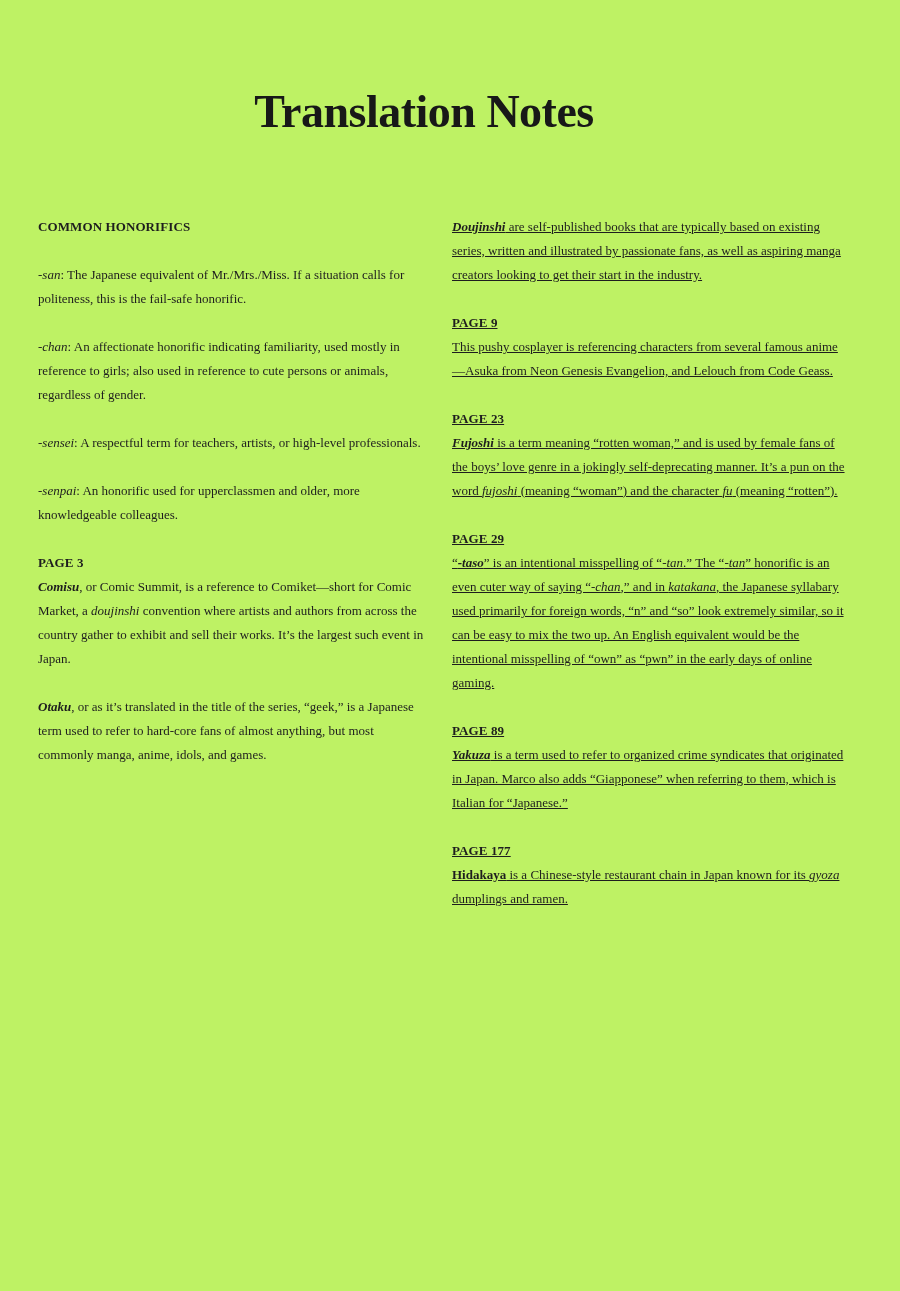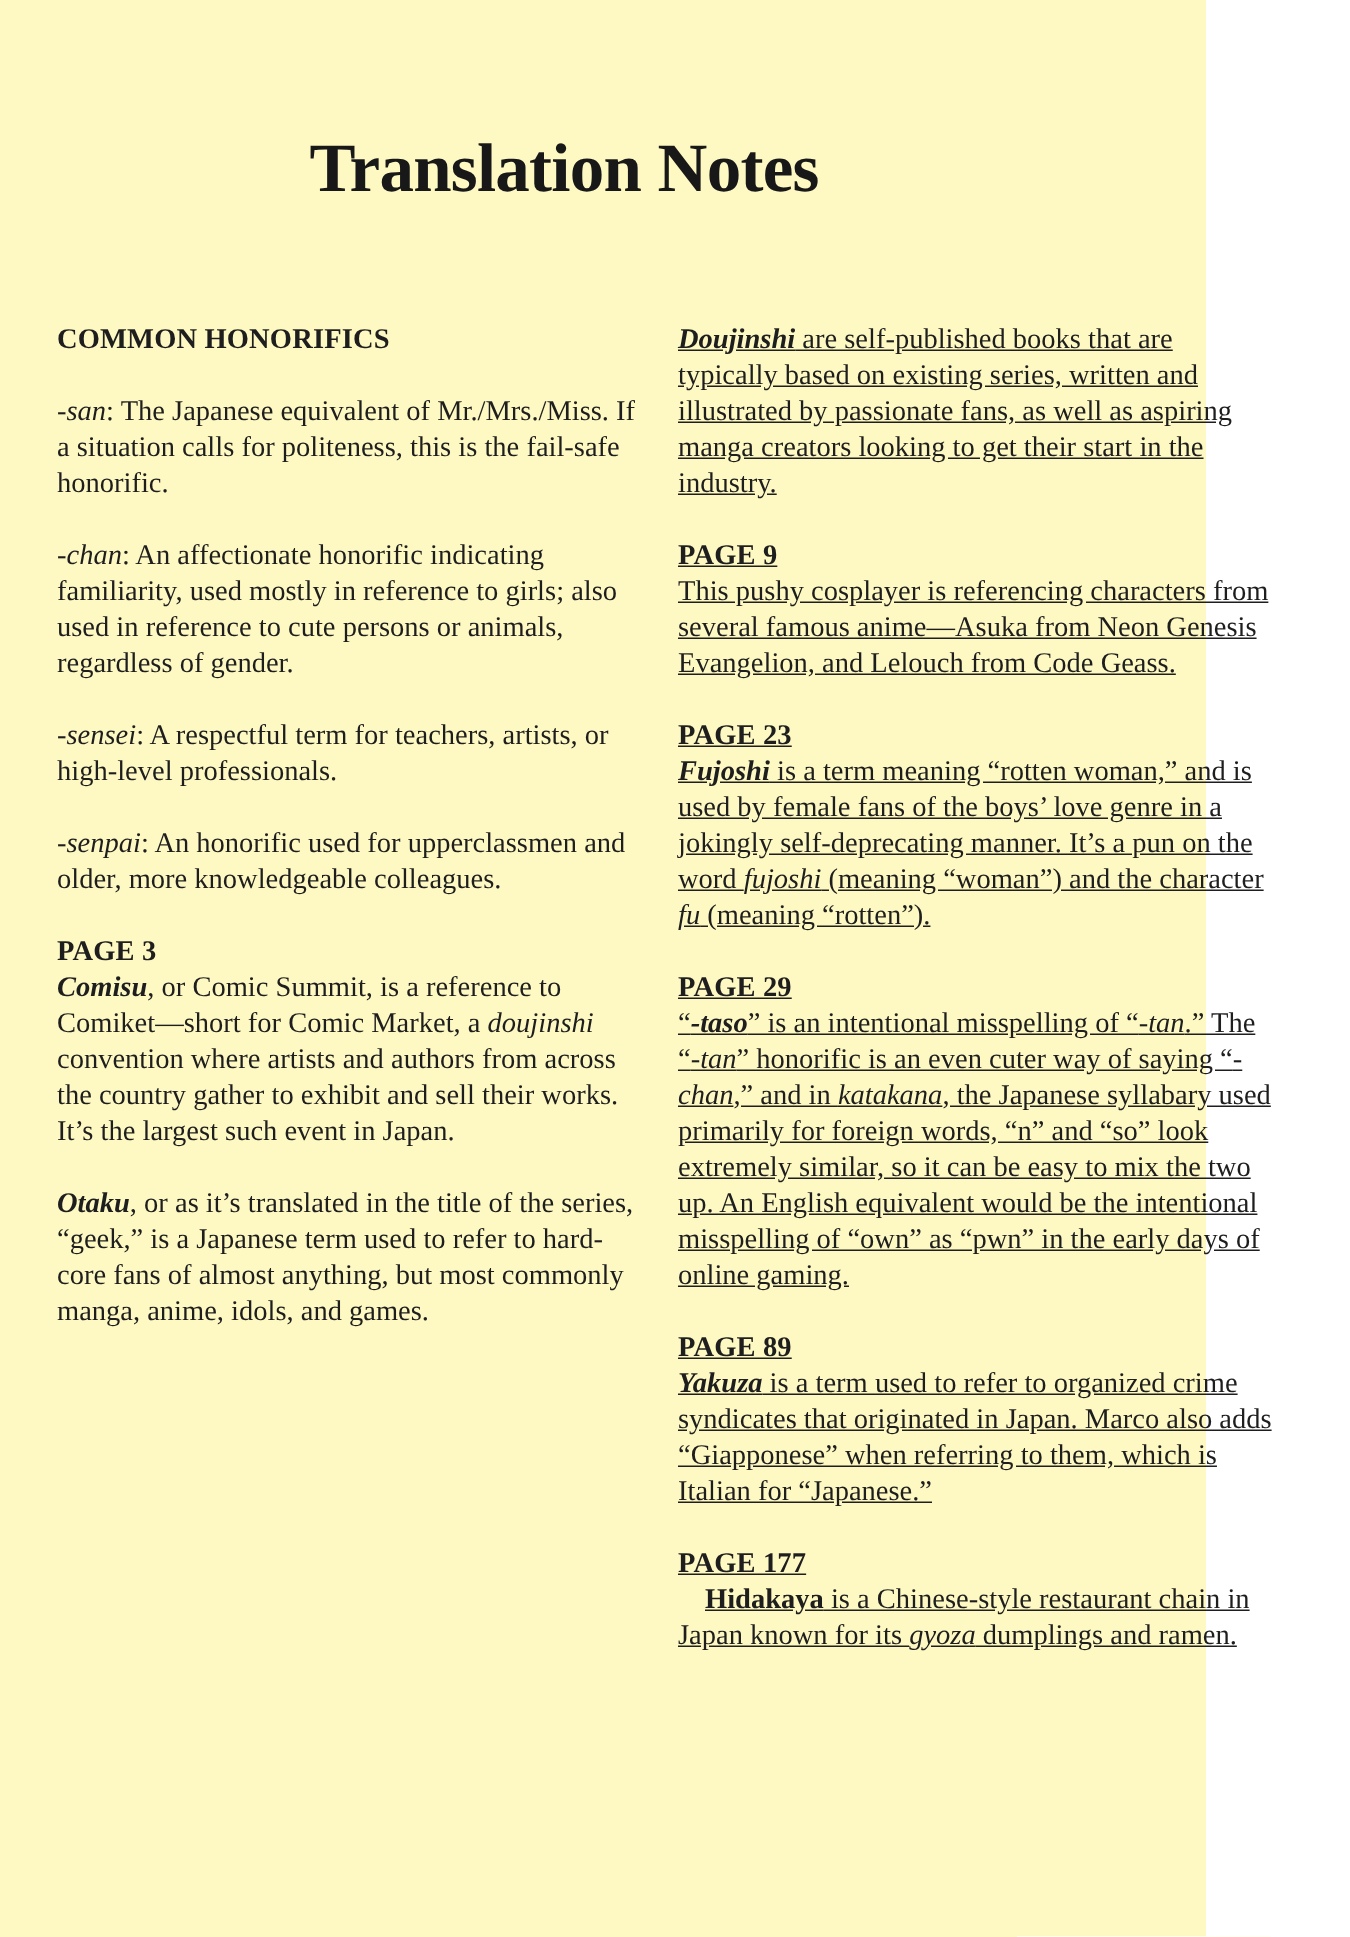--- a/index.html
+++ b/index.html
@@ -8,57 +8,57 @@
     background: #ffffff;
   }
   body {
     width: 900px;
     height: 1291px;
     overflow: hidden;
     font-family: "Liberation Serif", "DejaVu Serif", serif;
     color: #1e1e1e;
   }
   .page {
-    width: 804px;
+    width: 900px;
     height: 1291px;
     position: relative;
-    background: #fef9c3;
+    background: #bef264;
   }
   .title {
     margin: 0;
     padding-top: 86px;
     font-size: 46px;
     line-height: 1.15;
     font-weight: bold;
     text-align: center;
     letter-spacing: -0.5px;
     color: #181818;
     transform: translateX(-26px);
   }
   .columns {
     display: flex;
     margin-left: 38px;
     margin-top: 76px;
     width: 812px;
     gap: 26px;
   }
   .col {
-    font-size: 19px;
+    font-size: 13px;
     line-height: 24px;
   }
   .col.left  { width: 388px; }
   .col.right { width: 398px; text-decoration: underline; }
   .block { margin: 0 0 24px 0; }
   .block p { margin: 0; }
   .heading {
     font-weight: bold;
     letter-spacing: 0.1px;
   }
   .bi { font-weight: bold; font-style: italic; }
-  .b  { font-weight: bold; margin-left: 18px; }
+  .b  { font-weight: bold; }
   .i  { font-style: italic; text-align: right; }
 </style>
 </head>
 <body>
 
 <div class="page">
 
   <h1 class="title">Translation Notes</h1>
 
   <div class="columns">

